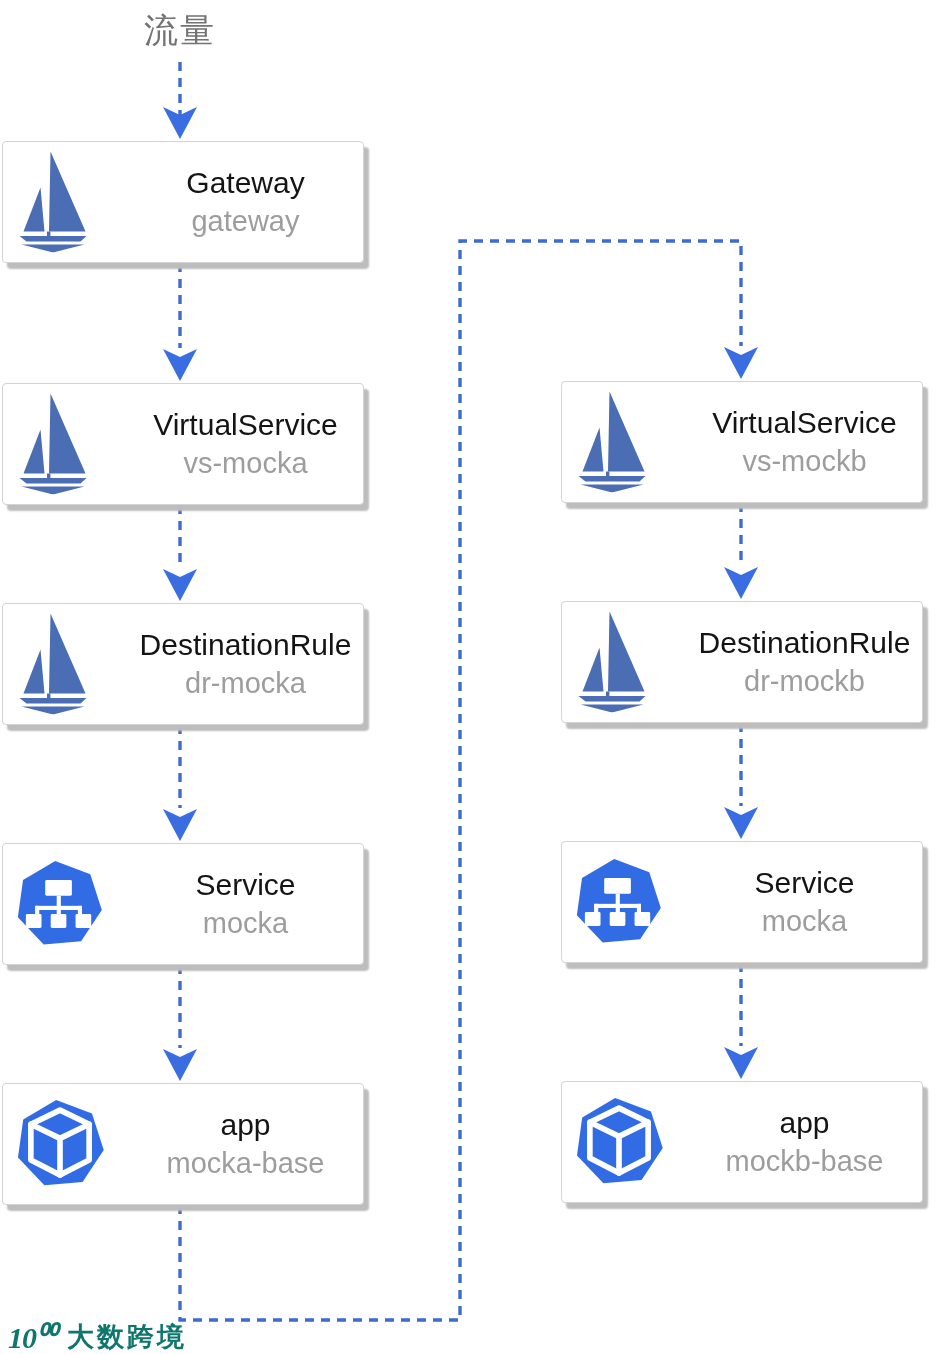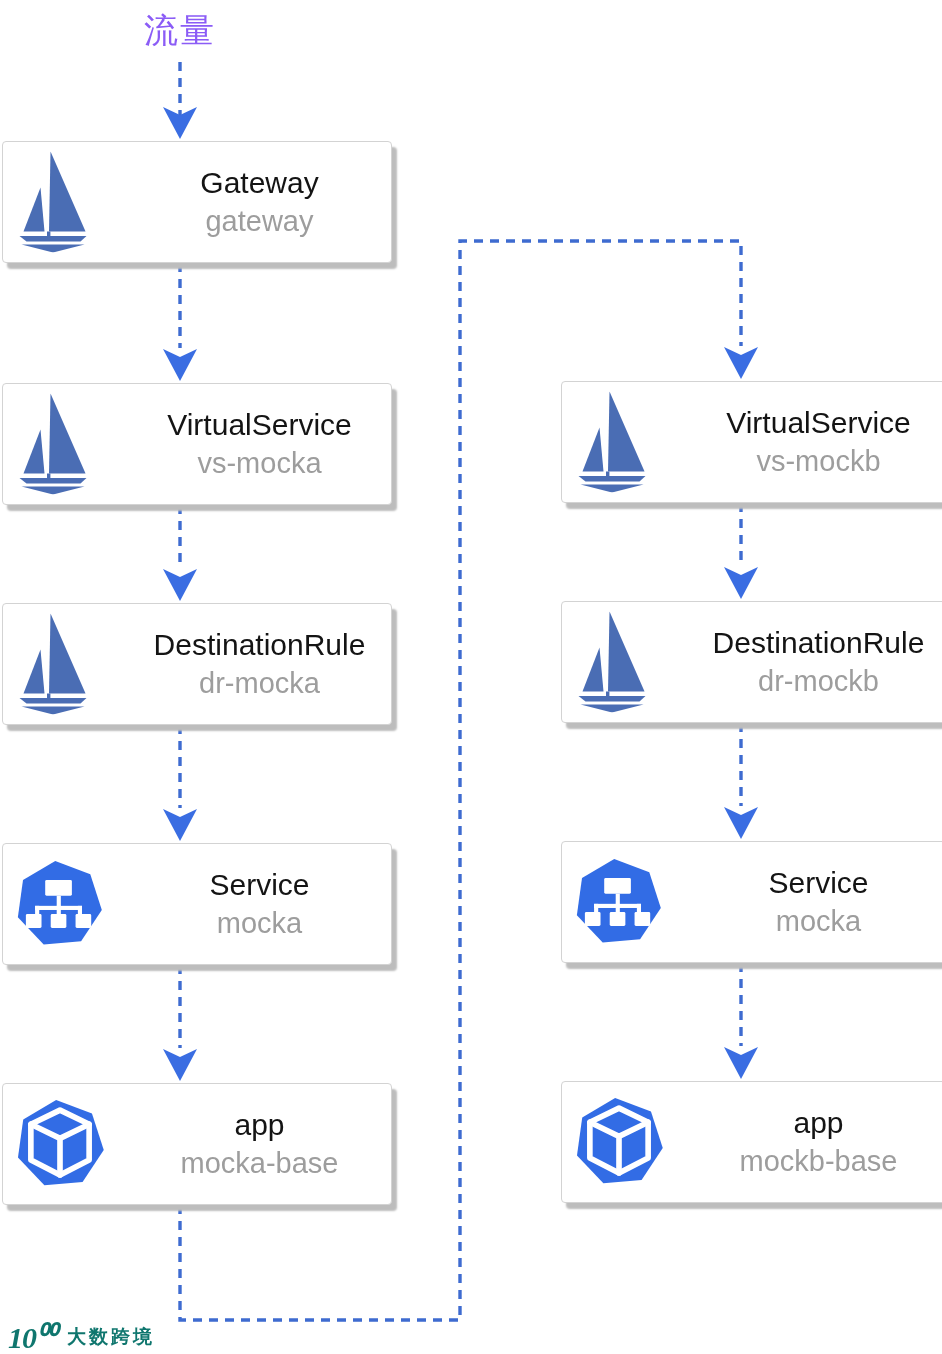--- a/index.html
+++ b/index.html
@@ -2,45 +2,45 @@
 <html><head>
 <meta charset="utf-8">
 <style>
   html,body{margin:0;padding:0;background:#ffffff;}
   .canvas{
     position:relative;width:942px;height:1354px;background:#ffffff;
     font-family:"Liberation Sans","DejaVu Sans",sans-serif;overflow:hidden;
   }
   .traffic-label{
     position:absolute;left:180px;top:8px;transform:translateX(-50%);
-    font-size:34px;color:#8b5cf6;letter-spacing:2px;white-space:nowrap;
+    font-size:34px;color:#737373;letter-spacing:2px;white-space:nowrap;
   }
   .overlay{position:absolute;left:0;top:0;z-index:1;}
   .dash{fill:none;stroke:#3E6BD0;stroke-width:3.4;stroke-dasharray:9 7;}
   .head{fill:#3A6DE2;stroke:none;}
   .node{
     position:absolute;width:360px;height:120px;background:#ffffff;
     border:1px solid #d3d3d3;border-radius:4px;
-    box-shadow:5px 6px 2px #bdbdbd;z-index:2;padding-left:28px;
+    box-shadow:5px 6px 2px #bdbdbd;z-index:2;
   }
   .node .icon{position:absolute;top:50%;transform:translateY(-50%);}
   .icon.istio{left:16px;}
   .icon.hepta{left:10px;}
   .labels{
     position:absolute;left:125px;right:0;top:0;bottom:0;
     display:flex;flex-direction:column;justify-content:center;align-items:center;gap:7px;
   }
   .title{font-size:30px;color:#141414;line-height:1.1;white-space:nowrap;}
   .subtitle{font-size:29px;color:#9d9d9d;line-height:1.1;white-space:nowrap;}
   .watermark{
     position:absolute;left:8px;top:1316px;z-index:3;display:flex;align-items:center;gap:12px;
     color:#0f766e;text-shadow:1px 1px 0 #ffffff;user-select:none;font-family:Liberation Serif, serif;
   }
   .wm-logo{font-size:30px;font-weight:bold;font-style:italic;letter-spacing:-1px;}
-  .wm-text{font-size:19px;font-weight:bold;letter-spacing:3px;}
+  .wm-text{font-size:27px;font-weight:bold;letter-spacing:3px;}
 </style>
 </head>
 <body>
 
 <div class="canvas">
 
   <div class="traffic-label">流量</div>
 
   <svg class="overlay" width="942" height="1354" viewBox="0 0 942 1354">
 

